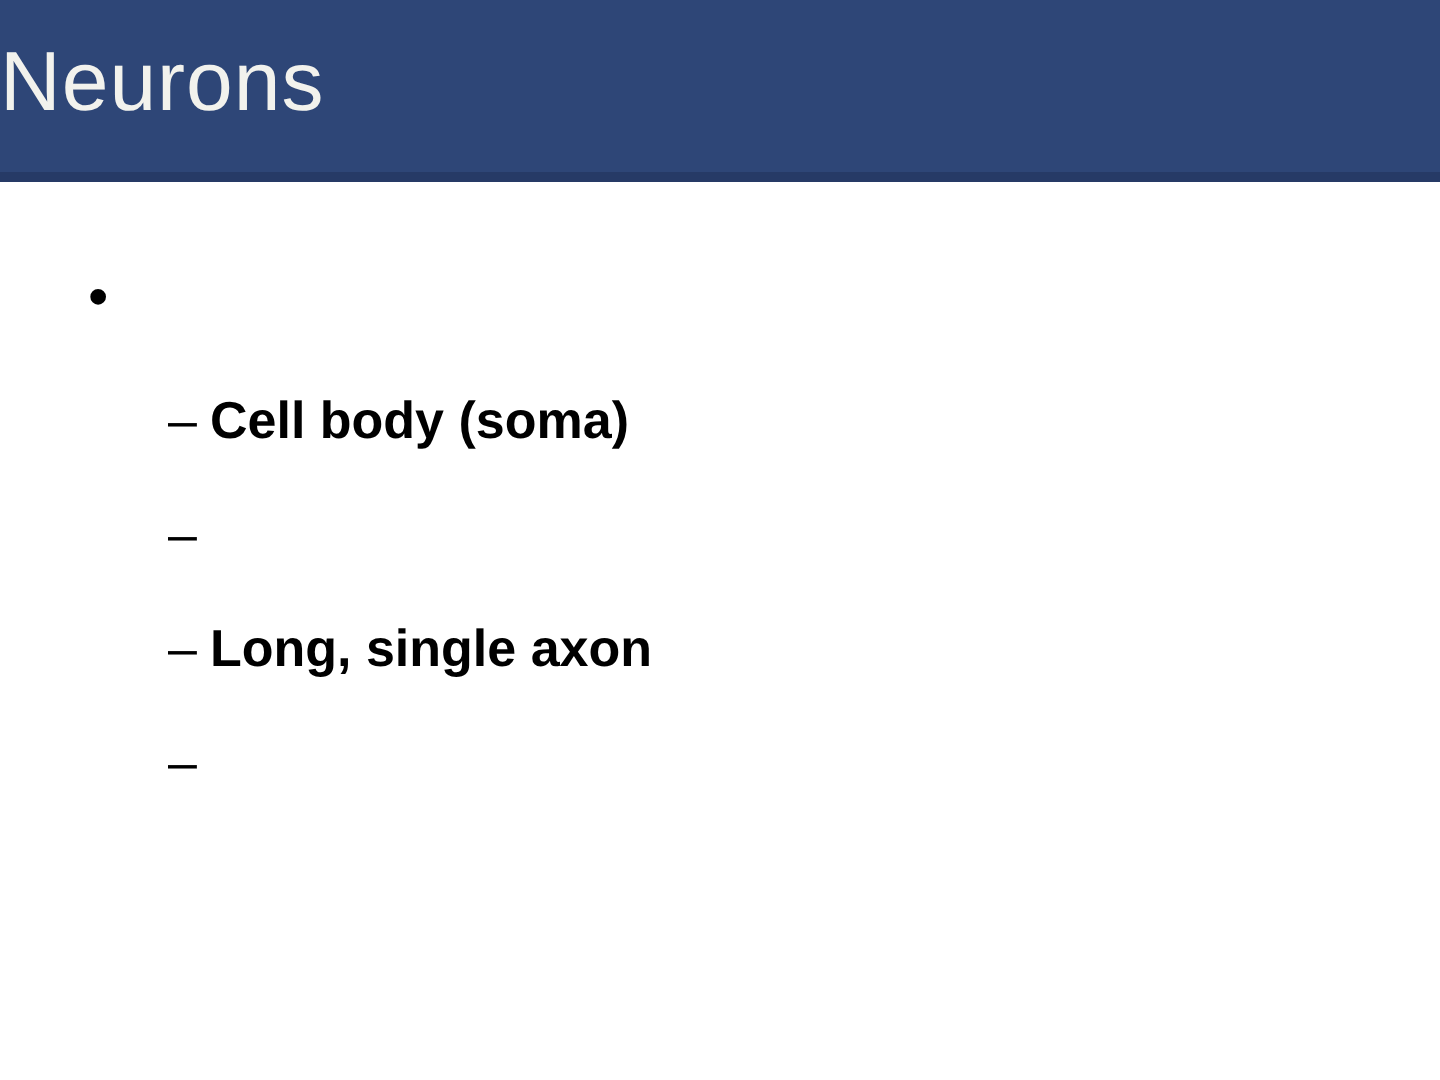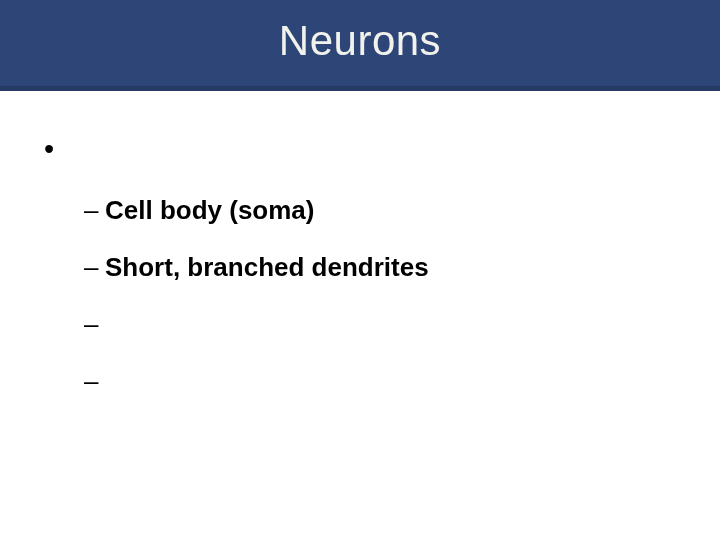--- a/index.html
+++ b/index.html
@@ -20,21 +20,20 @@
   .title-bar {
     position: absolute;
     top: 0;
     left: 0;
     width: 720px;
     height: 86px;
     background: var(--header-bg, #2e4677);
     border-bottom: 5px solid var(--header-edge, #263a66);
     display: flex;
     align-items: center;
-    justify-content: center;
   }
   .title-text {
     color: var(--title-color, #f2f2ed);
     font-size: 42px;
     font-weight: 400;
     letter-spacing: 0.5px;
     line-height: 1;
     padding-bottom: 4px;
   }
   .body-area {
@@ -96,24 +95,24 @@
       <span class="bullet-marker">•</span>
     </div>
 
     <div class="sub-list">
         <div class="sub-bullet">
           <span class="sub-marker">–</span>
           <span><span class="seg-bold">Cell body</span><span class="seg-regular"> (soma)</span></span>
         </div>
         <div class="sub-bullet">
           <span class="sub-marker">–</span>
-          <span><span class="seg-regular">Short, branched </span><span class="seg-bold">dendrites</span></span>
         </div>
         <div class="sub-bullet">
           <span class="sub-marker">–</span>
+          <span><span class="seg-regular">Long, single </span><span class="seg-bold">axon</span></span>
         </div>
         <div class="sub-bullet">
           <span class="sub-marker">–</span>
         </div>
       </div>
 
   </div>
 
 </div>
 

